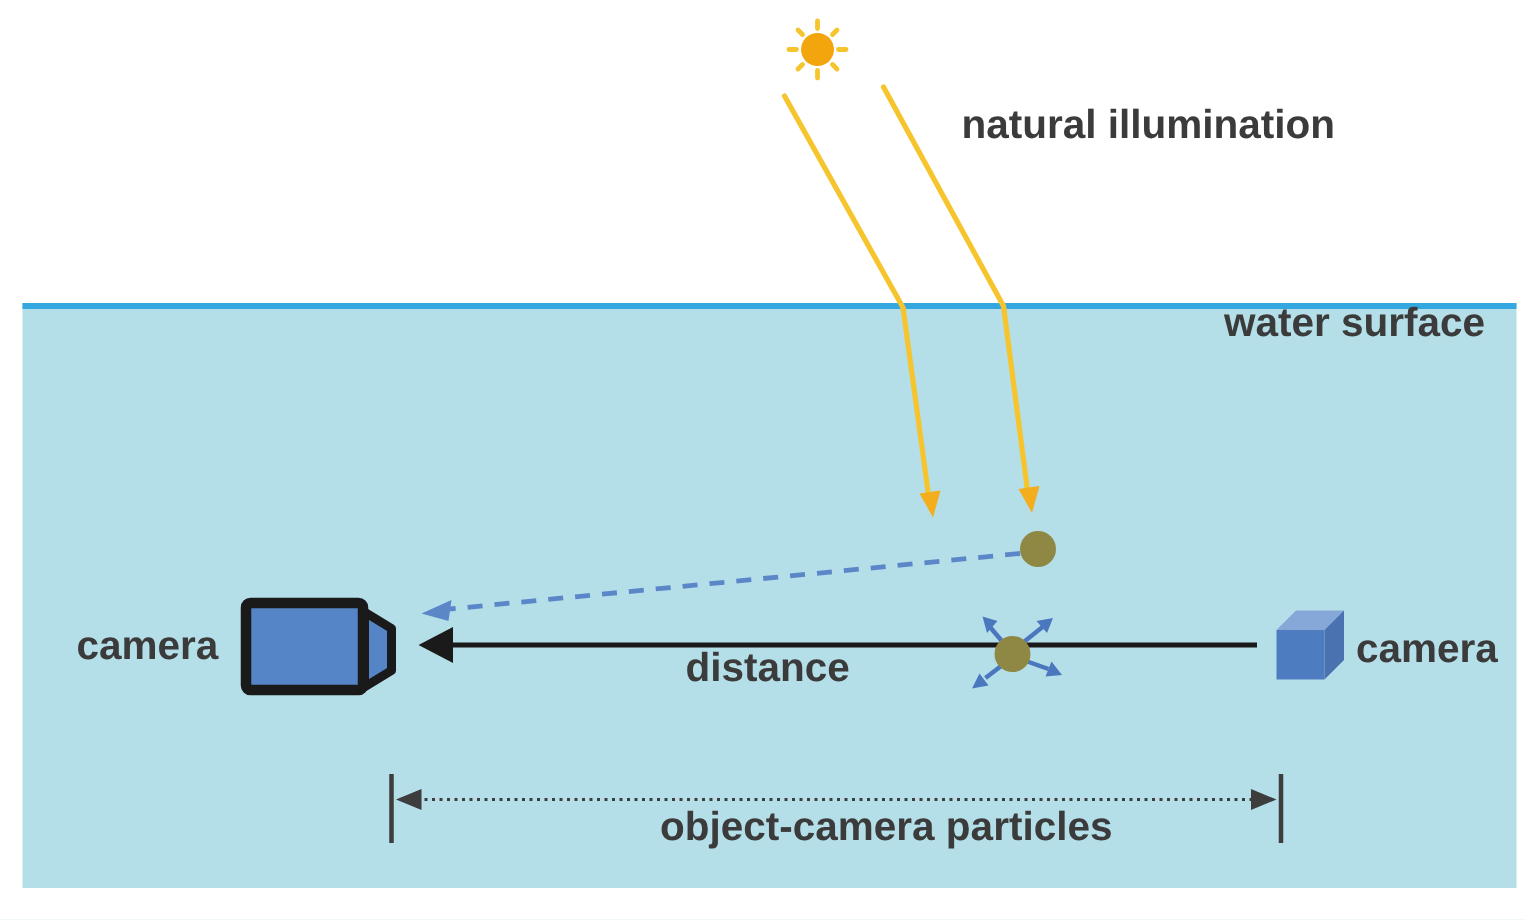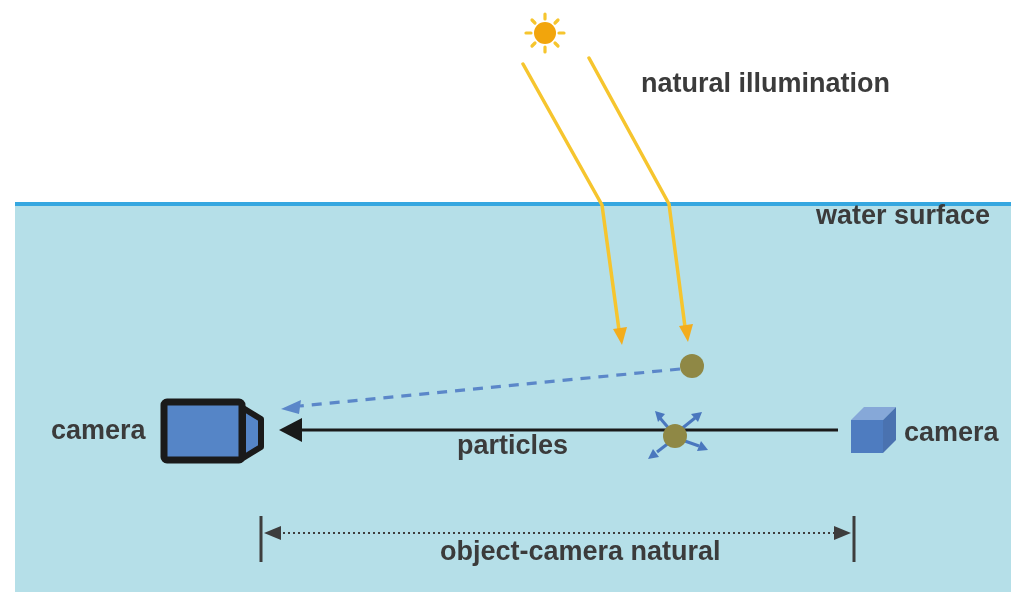--- a/index.html
+++ b/index.html
@@ -108,17 +108,17 @@
       <line class="dist" x1="854" y1="516" x2="854" y2="562" stroke-width="3"></line>
       <line class="dist-dot" x1="278" y1="533" x2="838" y2="533"></line>
       <polygon class="dist-head" points="264,533 281,526 281,540"></polygon>
       <polygon class="dist-head" points="851,533 834,526 834,540"></polygon>
     </g>
   </svg>
 
   <div class="lbl" style="left:641px;top:70px;">natural illumination</div>
   <div class="lbl" style="left:816px;top:202px;">water surface</div>
   <div class="lbl" style="left:51px;top:417px;">camera</div>
-  <div class="lbl" style="left:457px;top:432px;">particles</div>
+  <div class="lbl" style="left:457px;top:432px;">distance</div>
   <div class="lbl" style="left:904px;top:419px;">camera</div>
-  <div class="lbl" style="left:440px;top:538px;">object-camera natural</div>
+  <div class="lbl" style="left:440px;top:538px;">object-camera particles</div>
 
 </div>
 
 </body></html>

